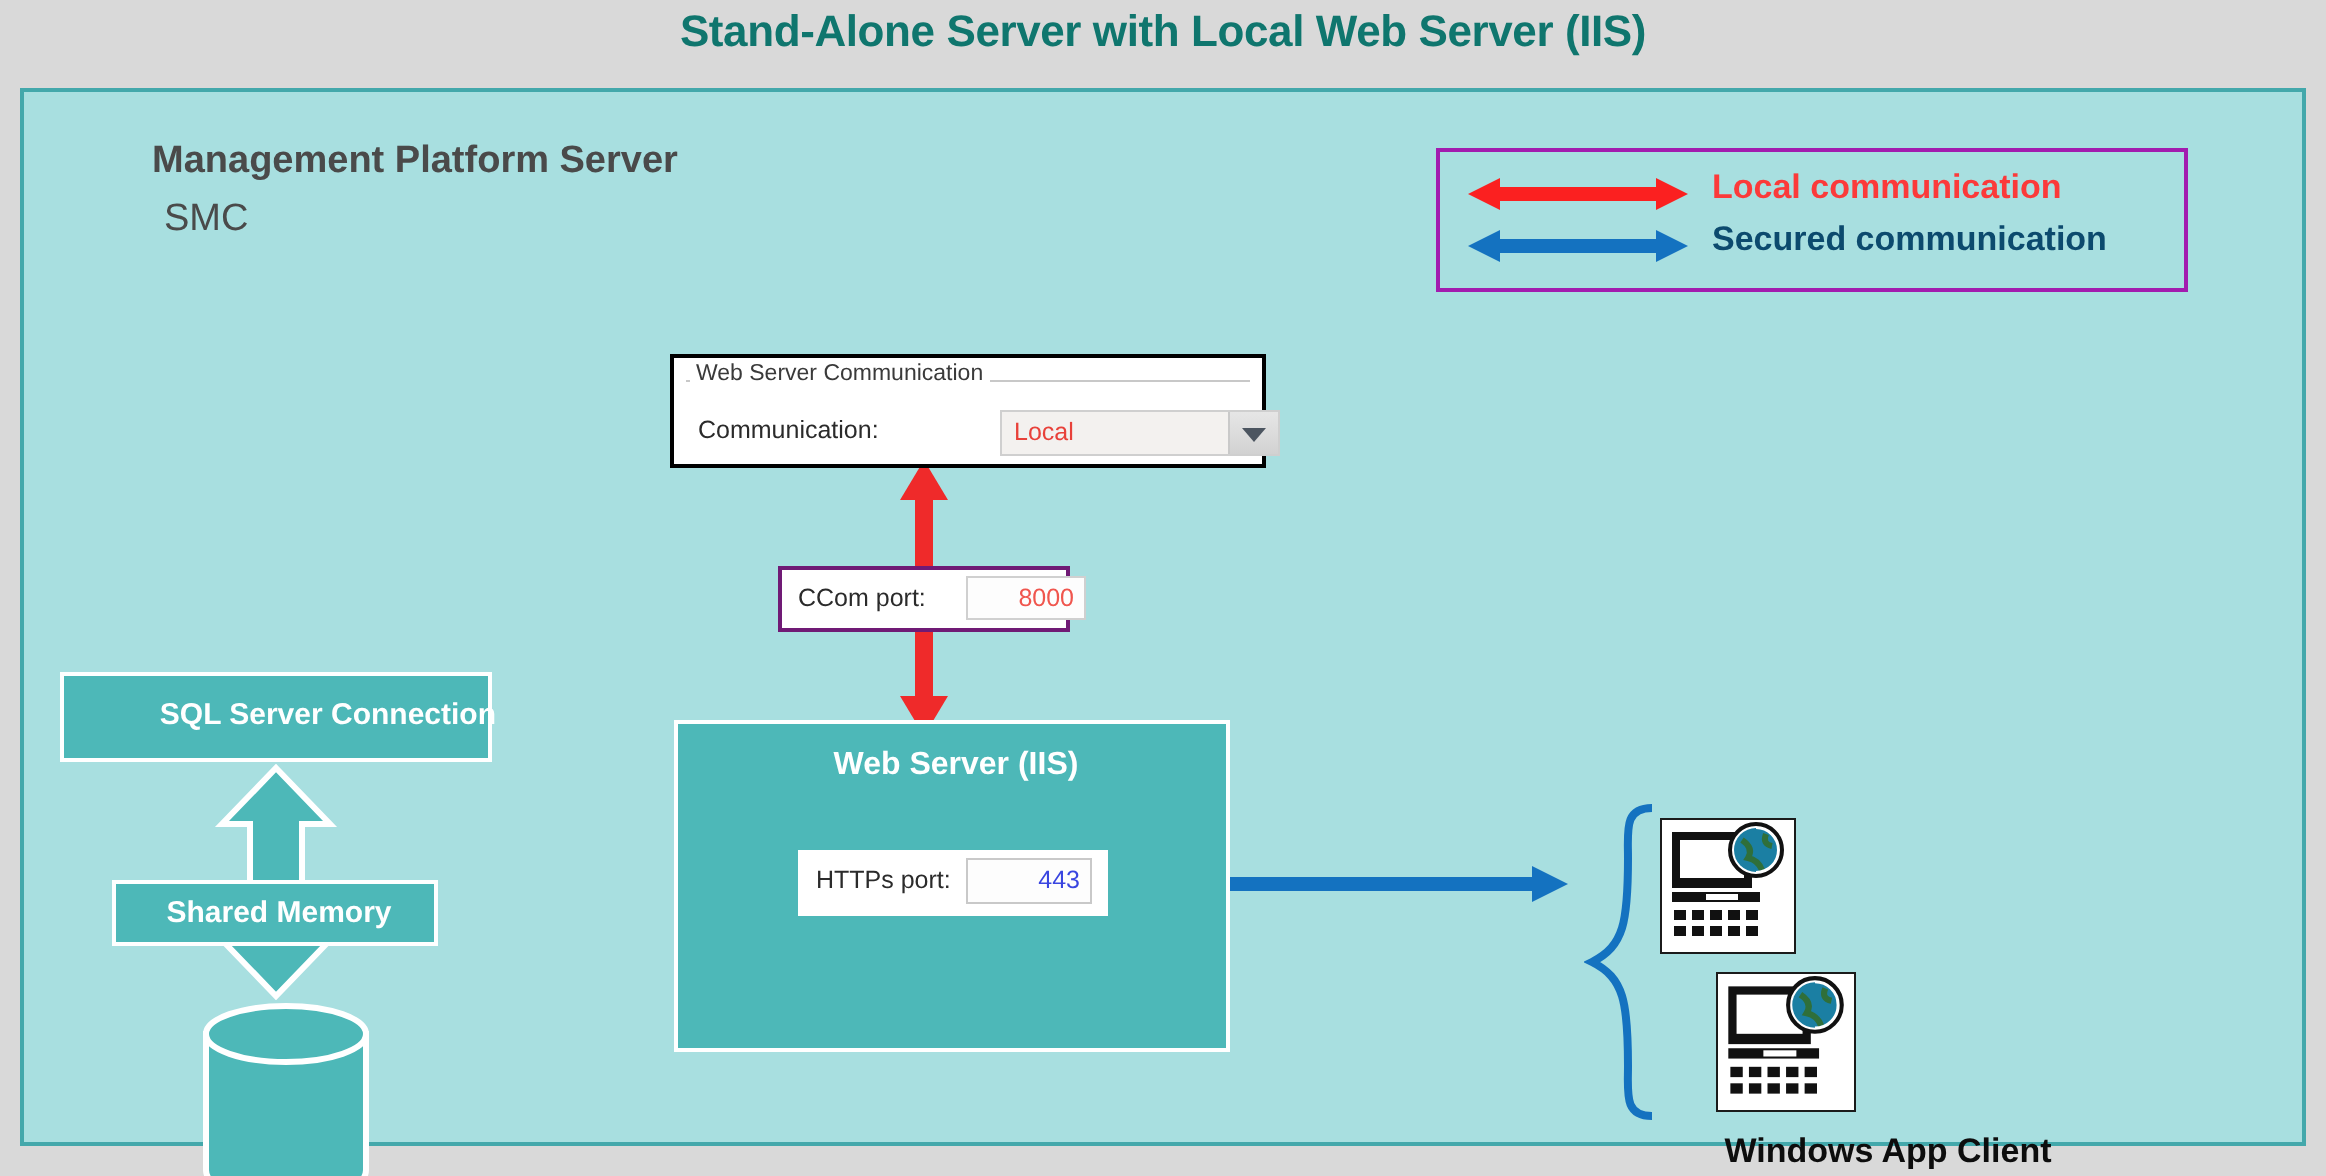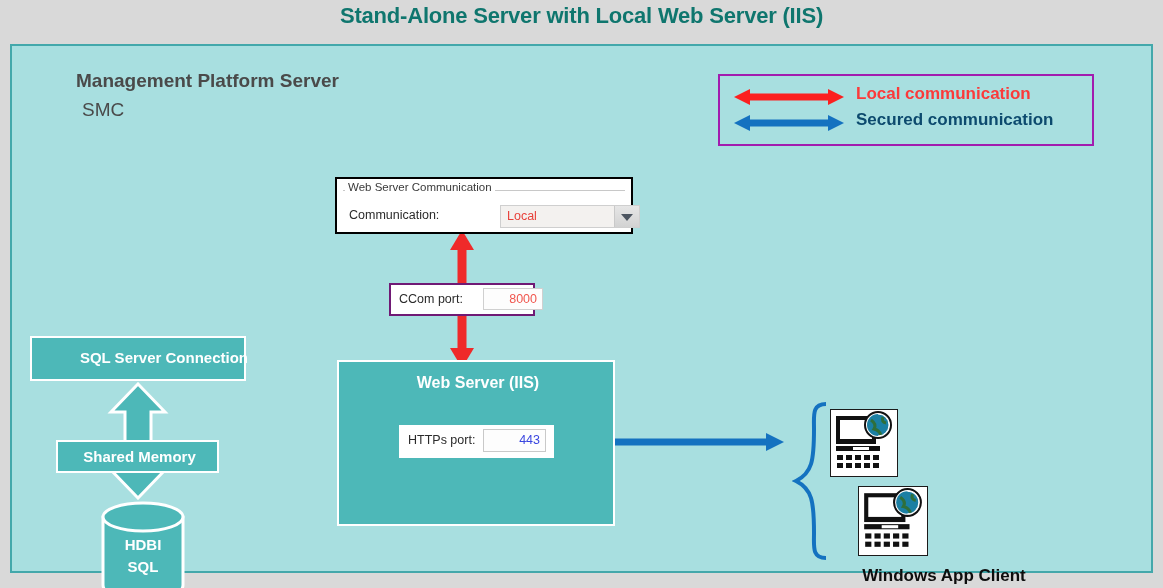--- a/index.html
+++ b/index.html
@@ -302,24 +302,20 @@
 
     <div class="shmem">
       <div class="shmem-label">Shared Memory</div>
     </div>
 
     <div class="cylinder">
       <svg width="86" height="100" viewBox="0 0 86 100">
         <path d="M3,16 L3,84 A40,16 0 0 0 83,84 L83,16 Z" fill="#4db8b8" stroke="#ffffff" stroke-width="3"></path>
         <ellipse cx="43" cy="16" rx="40" ry="14" fill="#4db8b8" stroke="#ffffff" stroke-width="3"></ellipse>
       </svg>
-    </div>
-    <div class="cyl-label">
-      <div>HDBI</div>
-      <div>SQL</div>
     </div>
 
     <div class="brace">
       <svg width="36" height="160" viewBox="0 0 36 160">
         <path d="M34,3 C20,3 22,14 22,28 C22,60 20,72 4,80 C20,88 22,100 22,132 C22,146 20,157 34,157" fill="none" stroke="#1472c0" stroke-width="4"></path>
       </svg>
     </div>
 
     <div class="client-icon c1">
       <svg width="64" height="64" viewBox="0 0 64 64">

